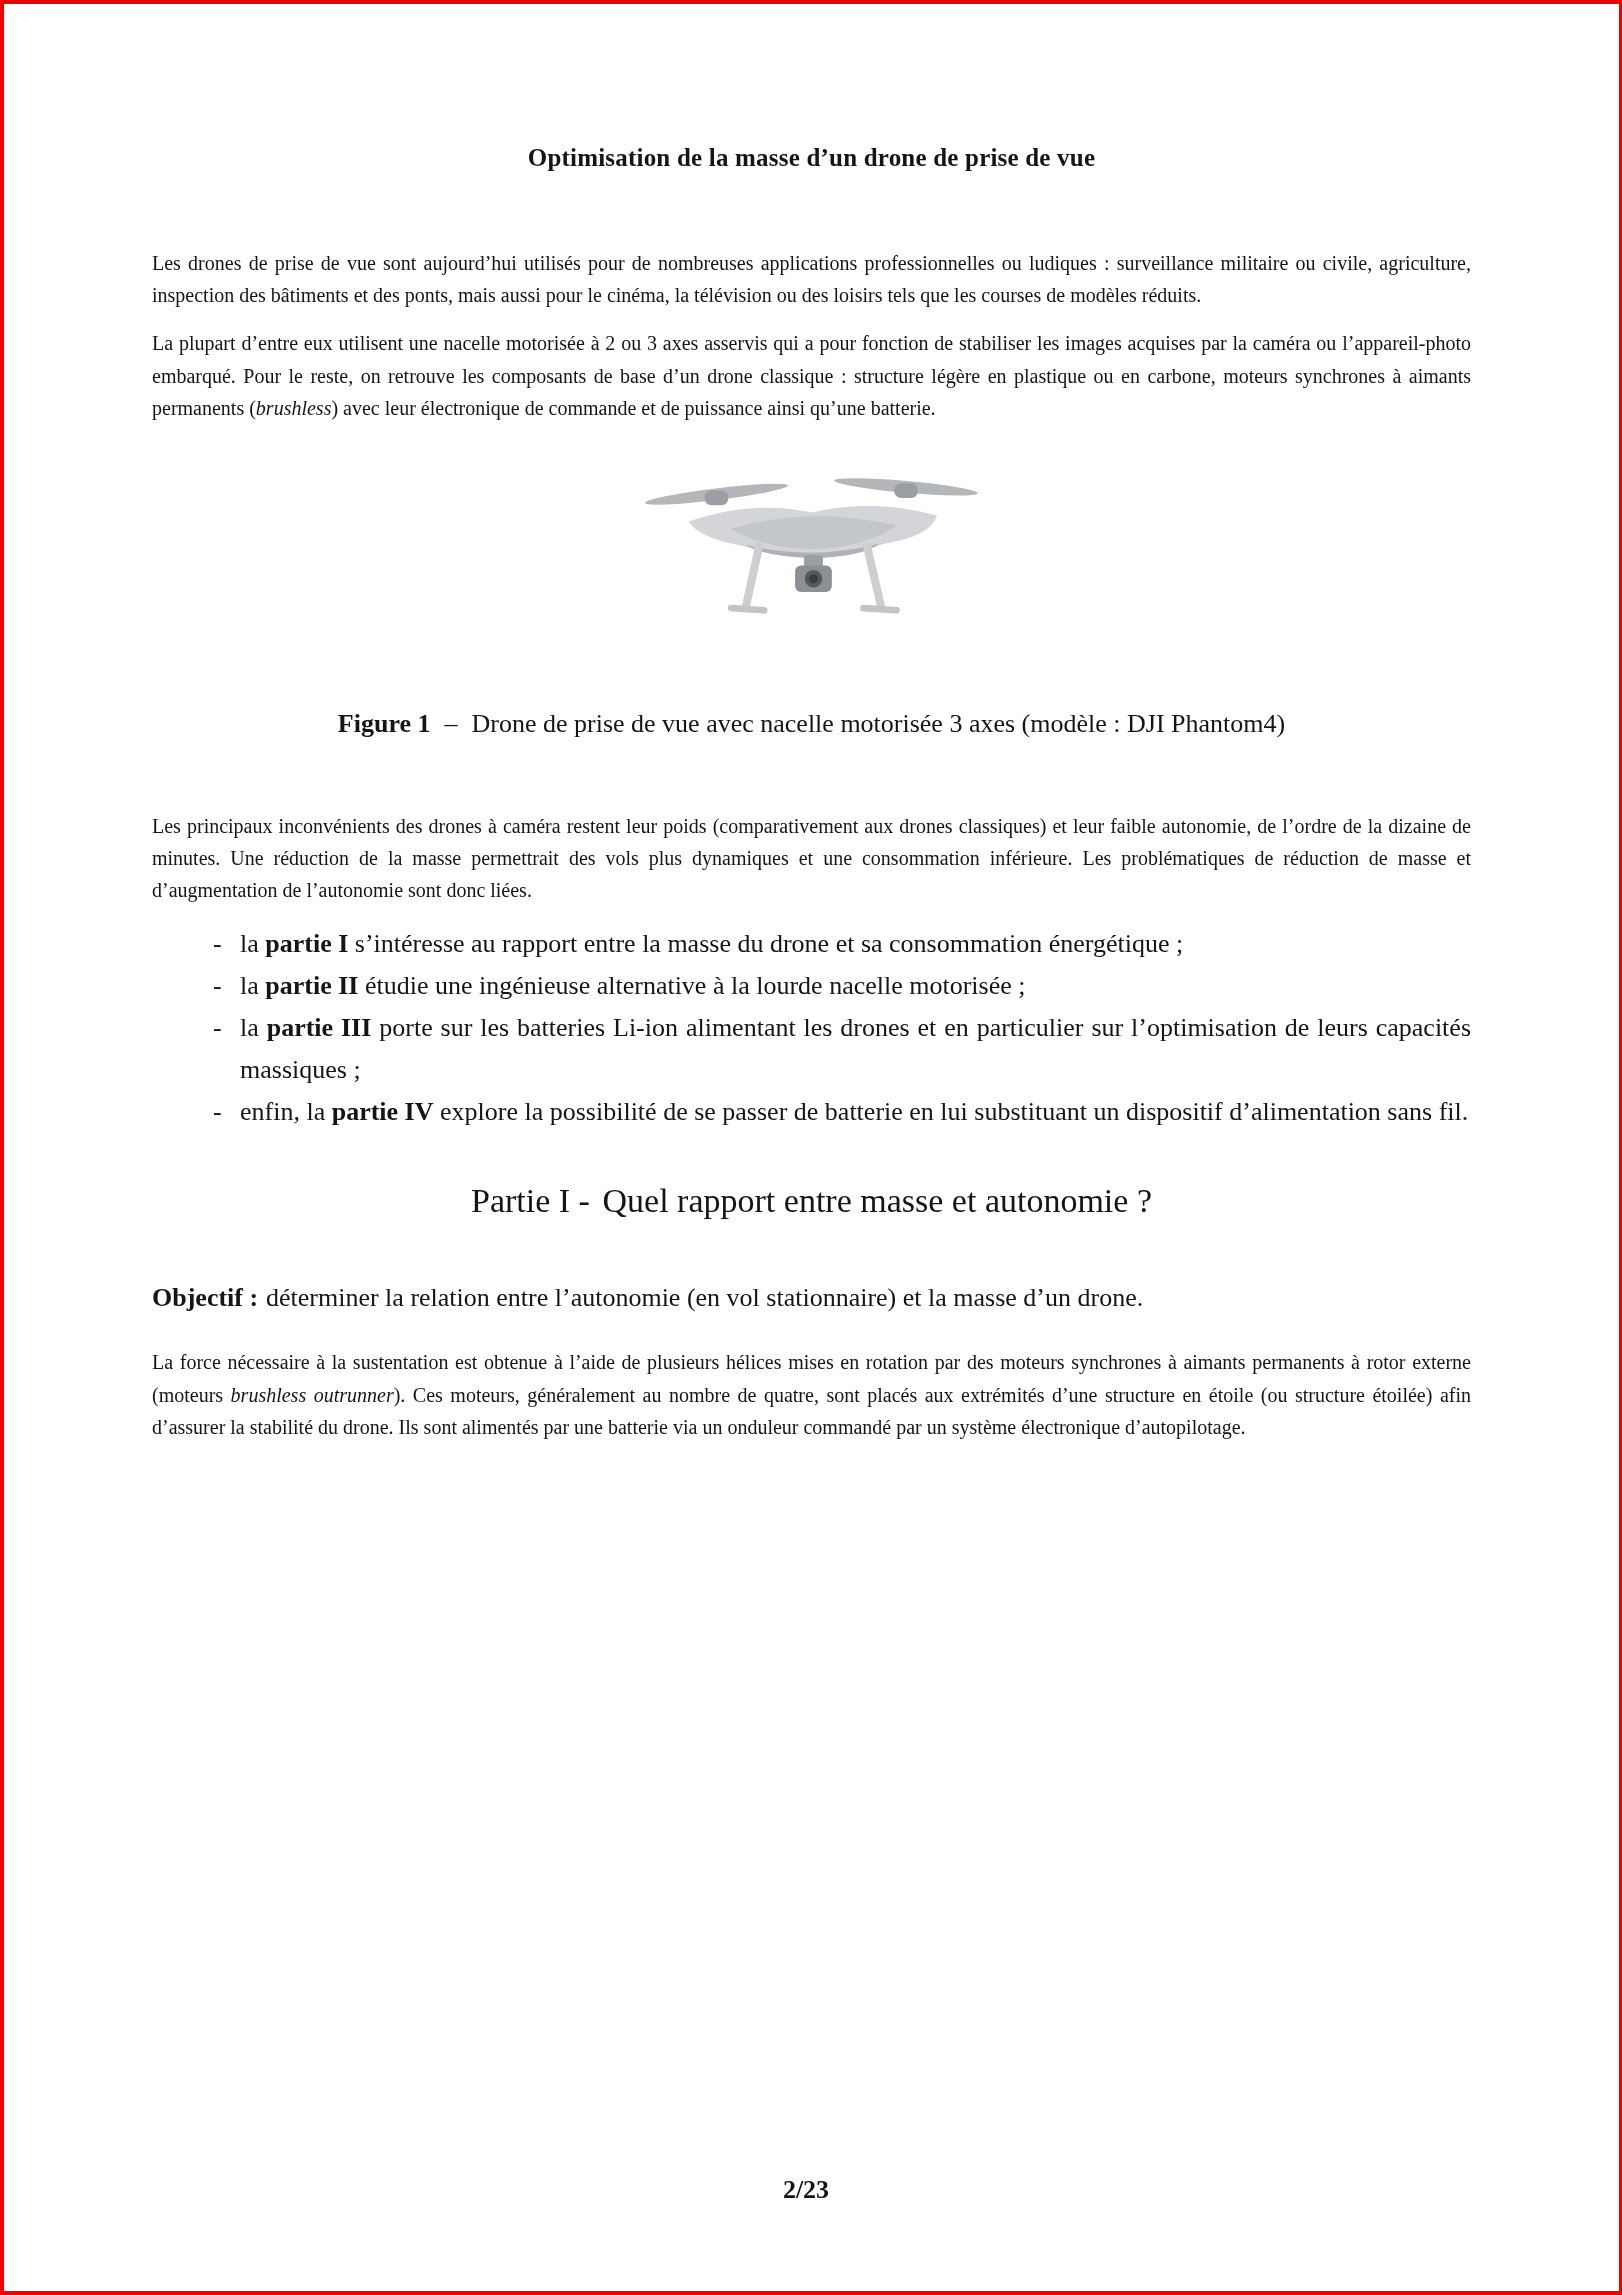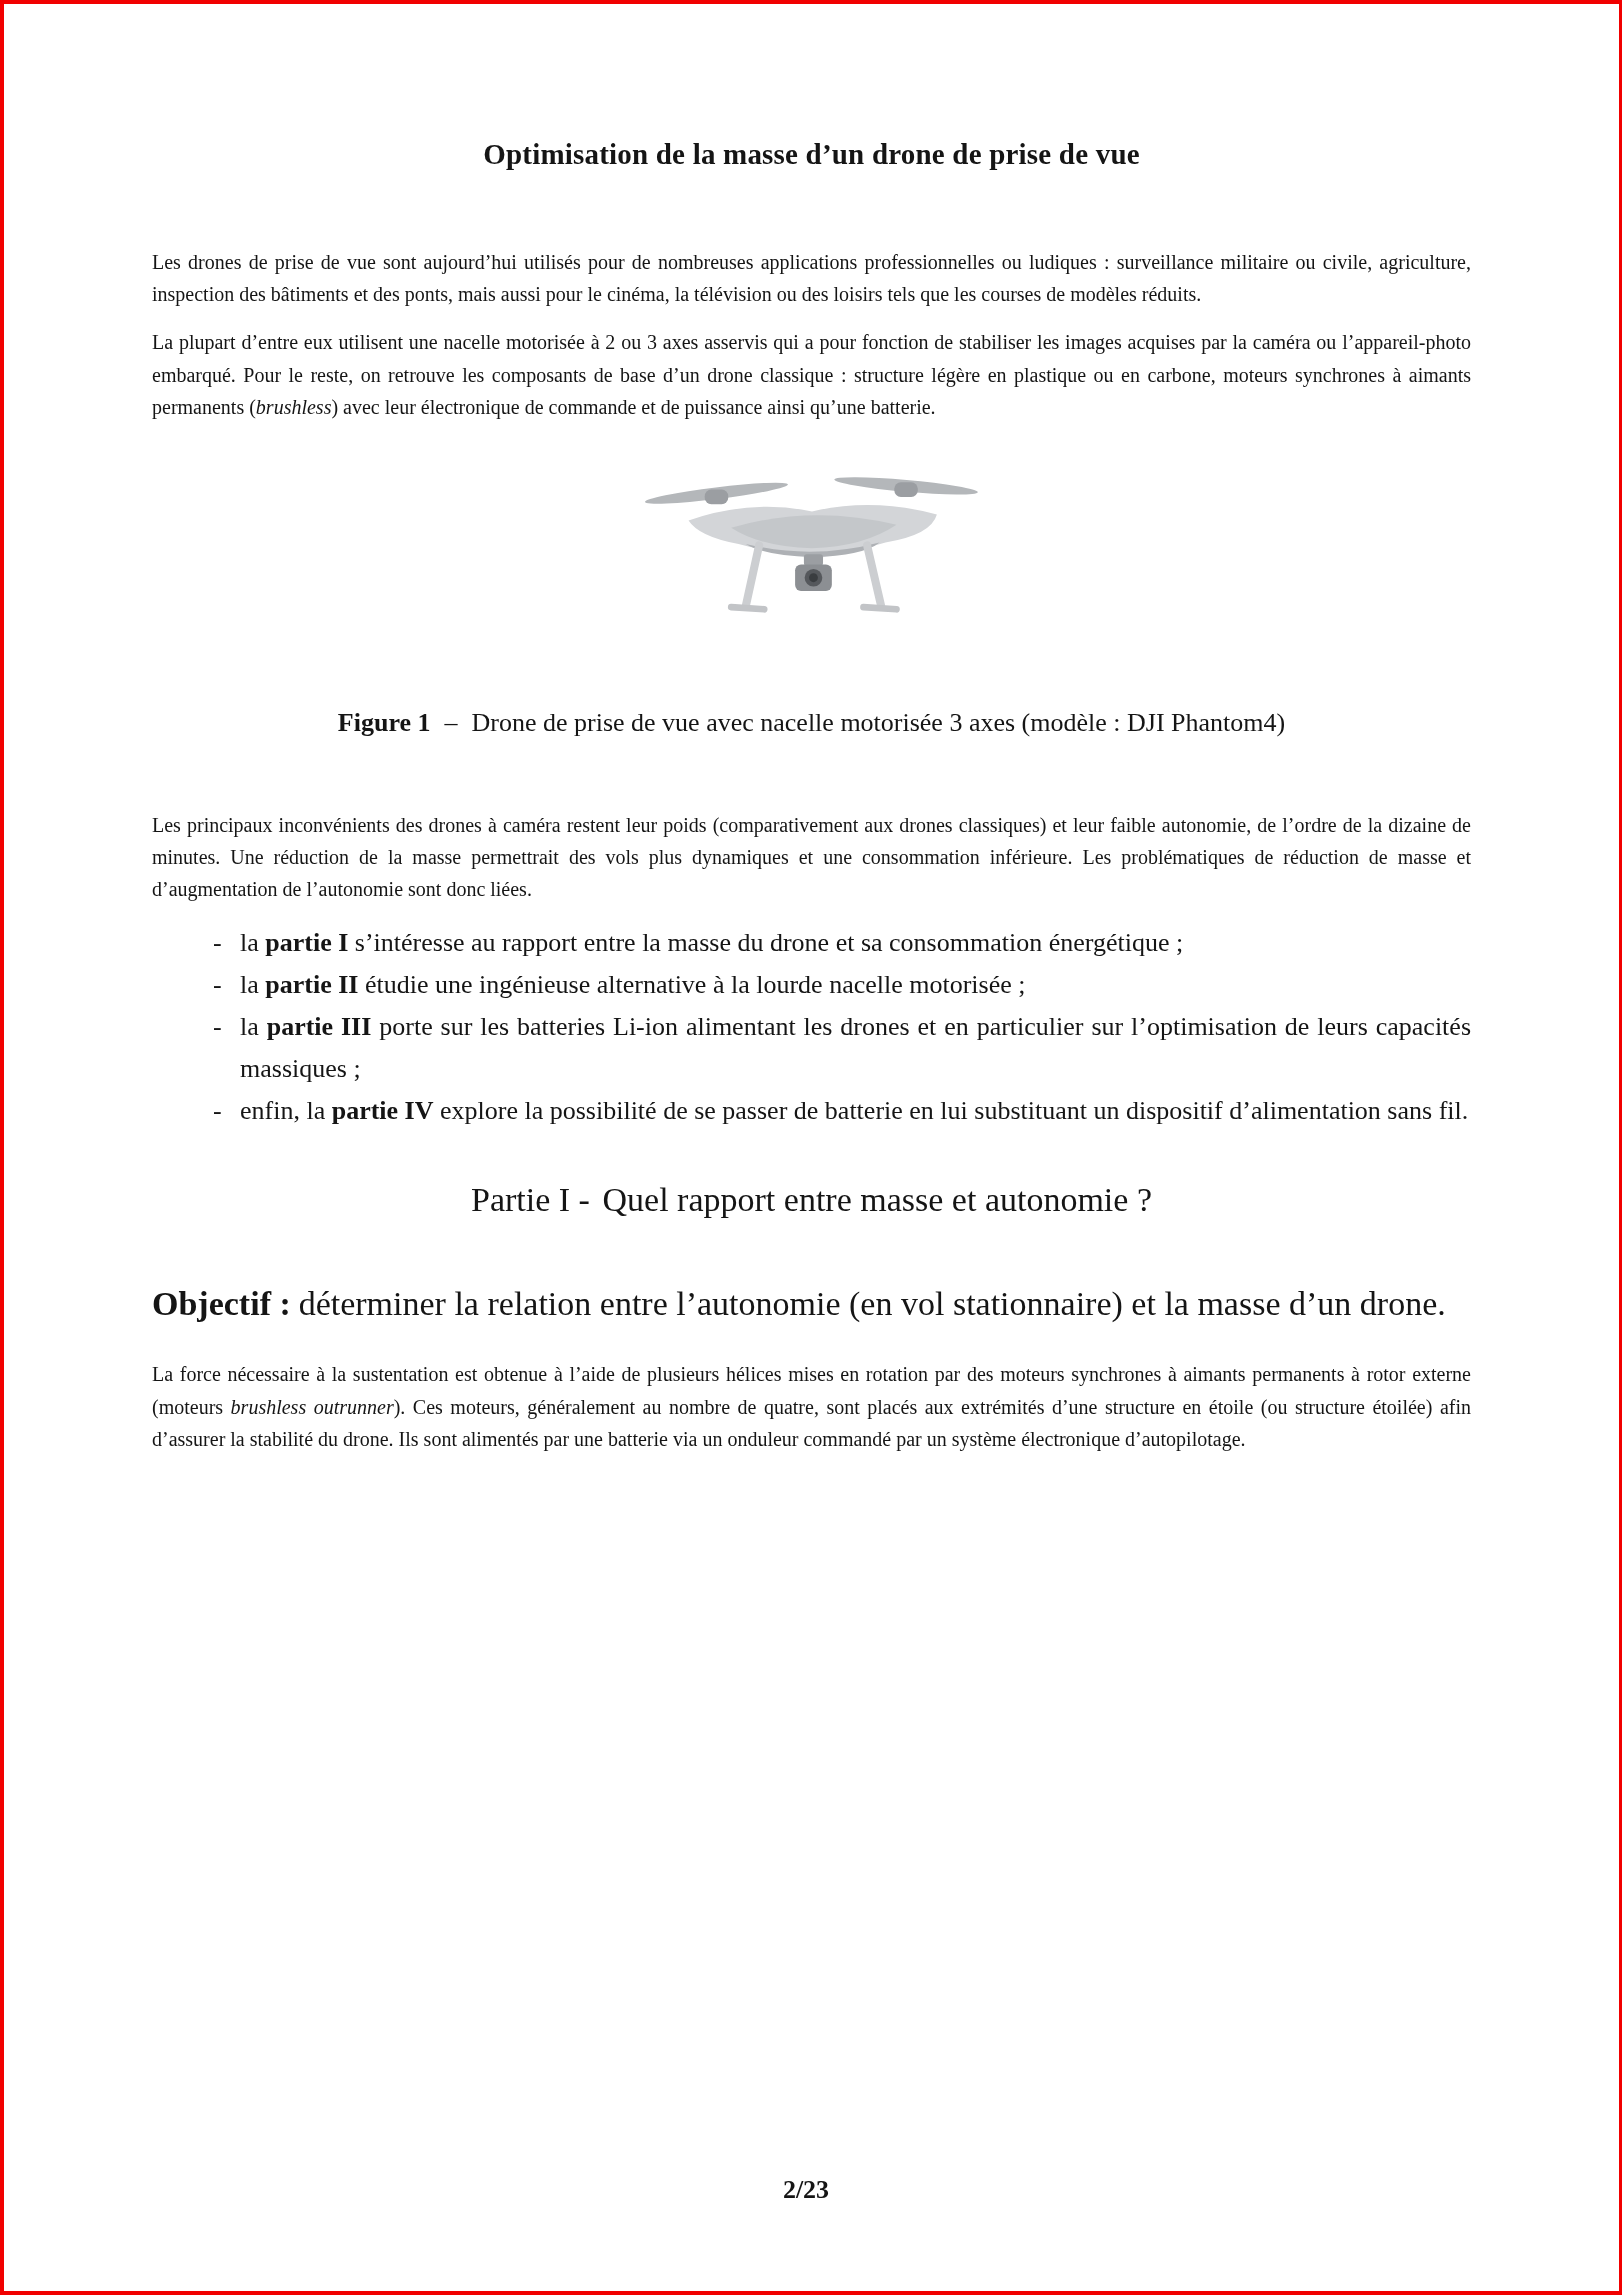--- a/index.html
+++ b/index.html
@@ -11,24 +11,24 @@
     border:4.7px solid #f10000;
     font-family:"Liberation Serif","DejaVu Serif",serif;
     color:#151515;
     overflow:hidden;
   }
   .content{
     padding:133px 148px 0 148px;
     box-sizing:border-box;
   }
   h1.doc-title{
-    font-size:29px;
+    font-size:25px;
     font-weight:bold;
     text-align:center;
-    margin:1px 0 75px 0;
+    margin:7px 0 75px 0;
     letter-spacing:0.2px;
   }
   p.para{
     font-size:20px;
     line-height:1.62;
     text-align:justify;
     margin:0 0 15.7px 0;
   }
   .fig-block{
     margin:22px 0 71px 0;
@@ -63,21 +63,21 @@
     text-align:justify;
   }
   h2.part-title{
     font-size:34px;
     font-weight:normal;
     text-align:center;
     margin:49px 0 57px 0;
   }
   h2.part-title .part-prefix{margin-right:12.6px;}
   .objectif{
-    font-size:34px;
+    font-size:26px;
     line-height:1.62;
     margin:4px 0 27px 0;
     text-align:justify;
   }
   .objectif b{margin-right:7.9px;}
   h3.sub-title{
     font-size:27px;
     font-weight:bold;
     margin:0 0 35px 0;
   }

